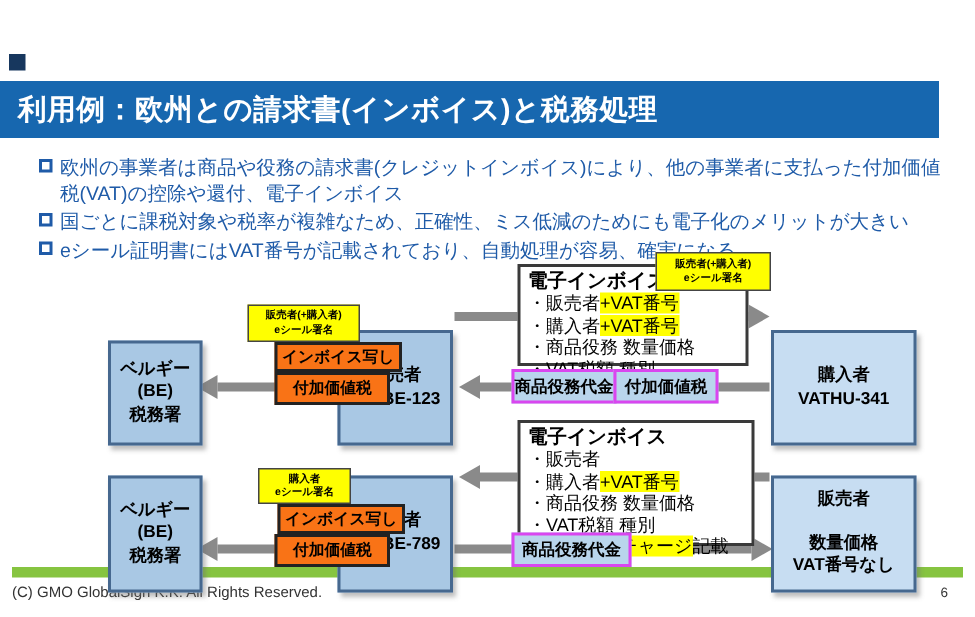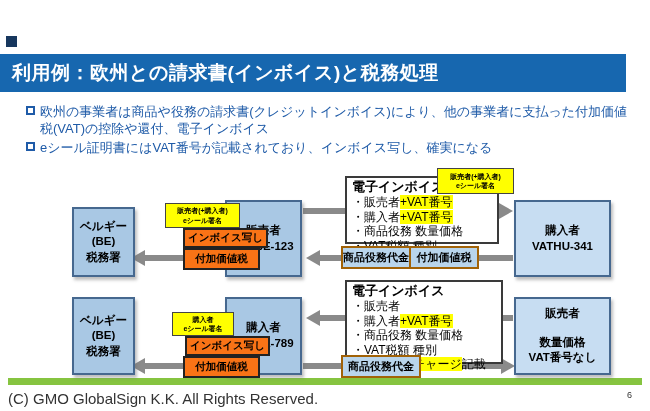--- a/index.html
+++ b/index.html
@@ -17,75 +17,79 @@
   .bullet { display:flex; margin-bottom:2px; }
   .bullet .marker { flex:0 0 14px; padding-top:3px; }
   .bullet .marker::before { content:""; display:block; width:8px; height:8px; border:2px solid #1F5BA8; box-sizing:border-box; width:9px; height:9px; }
   .bullet .text { flex:1; }
 
   
   .box {
     position:absolute; box-sizing:border-box; display:flex; flex-direction:column;
     justify-content:center; align-items:center; text-align:center; font-weight:bold;
     color:#000; z-index:2; font-size:11.5px; line-height:1.35;
-    border:2px solid #46688F; box-shadow:2px 3px 3px rgba(110,110,110,0.45);
+    border:2px solid #46688F; box-shadow:2px 3px 3px rgba(110,110,110,0.45);margin-top:20px;
   }
   .fill-a { background:#A9C8E4; }
   .fill-b { background:#C7DDF2; }
   .gap { height:13px; }
   .einv {
     position:absolute; box-sizing:border-box; background:#fff; border:2px solid #3A3A3A;
     z-index:2; padding:2px 5px; color:#000;
   }
   .einv .t { font-weight:bold; font-size:13px; line-height:1.15; }
   .einv .ln { font-weight:normal; font-size:12px; line-height:1.22; white-space:nowrap; }
   .hl { background:#FFFF00; }
   .ylabel {
     position:absolute; background:#FFFF00; border:1px solid #444; z-index:3;
     font-size:7px; font-weight:bold; text-align:center; line-height:1.35;
     box-sizing:border-box; padding:1px 2px; color:#000;
     display:flex; flex-direction:column; justify-content:center;
   }
   .chip {
-    position:absolute; box-sizing:border-box; background:#B9D5EC; border:2px solid #a16207;
+    position:absolute; box-sizing:border-box; background:#B9D5EC; border:2px solid #d946ef;
     font-weight:bold; font-size:11px; display:flex; align-items:center; justify-content:center;
     z-index:2; color:#000; white-space:nowrap;
   }
   .wchip {
     position:absolute; box-sizing:border-box; background:#f97316; border:2px solid #222;
     font-weight:bold; font-size:10.5px; display:flex; align-items:center; justify-content:center;
     z-index:2; color:#000; white-space:nowrap;margin-left:25px;
   }
   .arrow { position:absolute; display:flex; align-items:center; z-index:1; height:18px; }
   .shaft { flex:1; height:6px; background:#8A8A8A; }
   .head-l { width:0; height:0; border-top:8px solid transparent; border-bottom:8px solid transparent; border-right:14px solid #8A8A8A; }
   .head-r { width:0; height:0; border-top:8px solid transparent; border-bottom:8px solid transparent; border-left:14px solid #8A8A8A; }
 
   .footer-bar { position:absolute; left:8px; top:378px; width:634px; height:7px; background:#86C440; }
-  .copyright { position:absolute; left:8px; top:390px; font-size:15px; color:#333; }
+  .copyright { position:absolute; left:8px; top:390px; font-size:10px; color:#333; }
   .pagenum { position:absolute; right:18px; top:390px; font-size:9px; color:#333; }
 </style>
 </head>
 <body>
 
 <div class="page">
 
   <div class="accent-square"></div>
   <div class="title-bar">
     <span>利用例：欧州との請求書(インボイス)と税務処理</span>
   </div>
 
   <div class="bullets">
     <div class="bullet">
       <span class="marker"></span>
       <span class="text">欧州の事業者は商品や役務の請求書(クレジットインボイス)により、他の事業者に支払った付加価値税(VAT)の控除や還付、電子インボイス</span>
     </div>
     <div class="bullet">
       <span class="marker"></span>
-      <span class="text">eシール証明書にはVAT番号が記載されており、インボイス写し、確実になる</span>
+      <span class="text">国ごとに課税対象や税率が複雑なため、正確性、ミス低減のためにも電子化のメリットが大きい</span>
+    </div>
+    <div class="bullet">
+      <span class="marker"></span>
+      <span class="text">eシール証明書にはVAT番号が記載されており、自動処理が容易、確実になる</span>
     </div>
   </div>
 
   <div class="arrow" style="left:303px; top:202px; width:210px;">
     <div class="shaft"></div>
     <div class="head-r"></div>
   </div>
   <div class="arrow" style="left:306px; top:249px; width:207px;">
     <div class="head-l"></div>
     <div class="shaft"></div>

